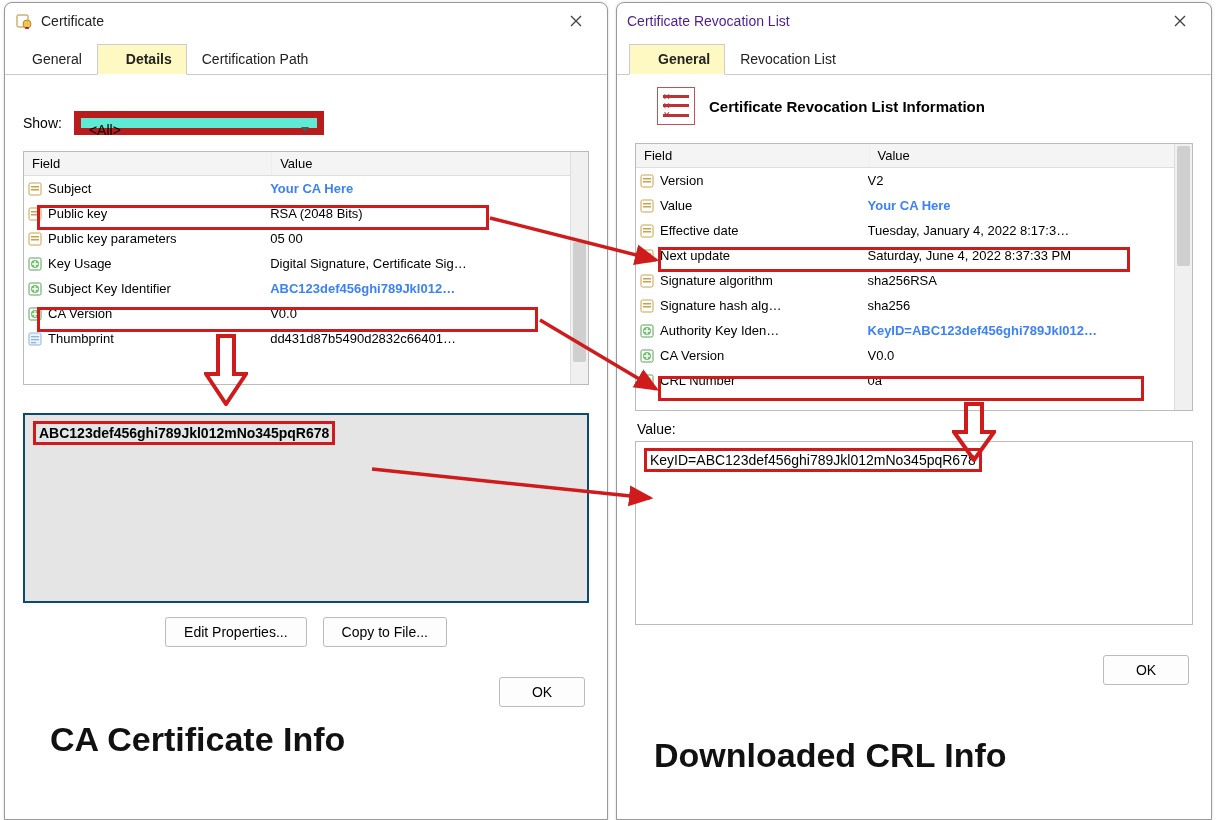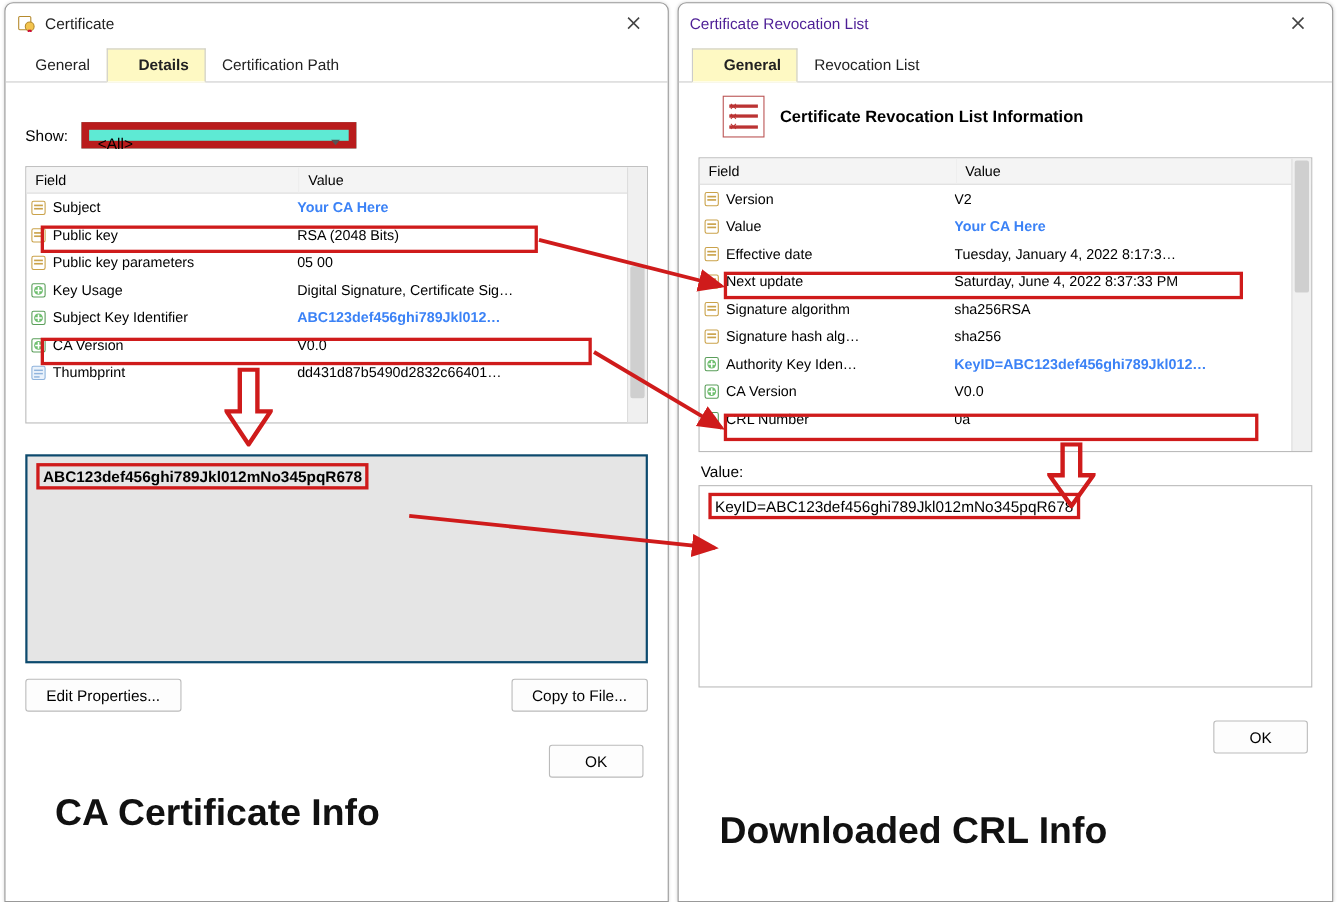--- a/index.html
+++ b/index.html
@@ -121,21 +121,21 @@
     padding:6px 8px;
     font-size:14px;
   }
   .btn {
     border:1px solid #bbb;
     background:#fdfdfd;
     padding:6px 18px;
     font-size:14px;
     border-radius:3px;
   }
-  .btn-row { display:flex; gap:16px; justify-content:space-between; margin-top:14px;}
+  .btn-row { display:flex; gap:16px; justify-content:center; margin-top:14px;}
   .ok-row { display:flex; justify-content:flex-end; padding:18px 22px 16px 0;}
   .ok-btn { min-width:86px; }
 
   .crl-heading{
     display:flex; align-items:center; gap:14px;
     padding:4px 0 18px 22px;
     font-size:15px;
   }
   .crl-icon{
     width:38px;height:38px;border:1px solid #b55; background:#fff;

